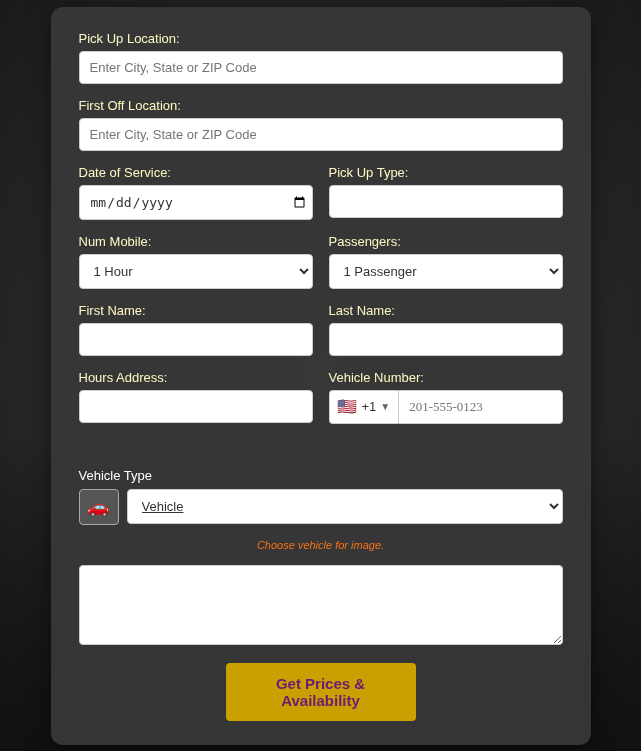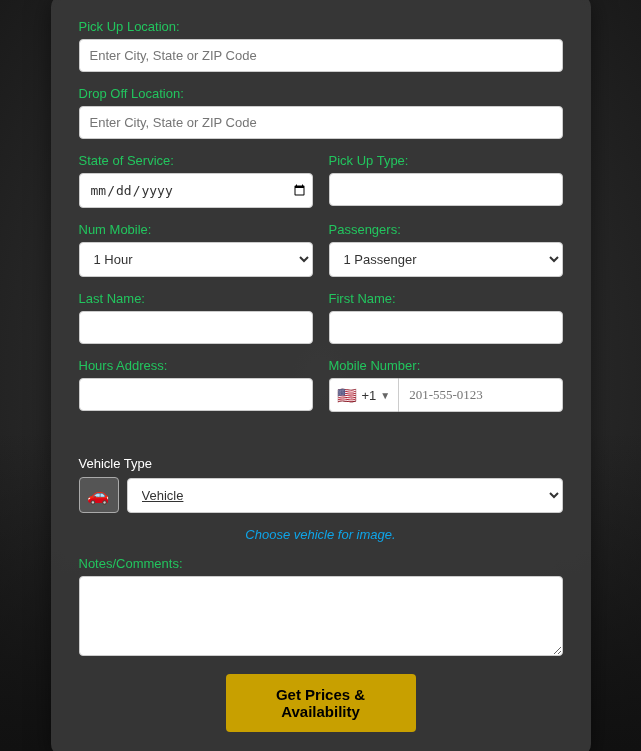--- a/index.html
+++ b/index.html
@@ -54,21 +54,21 @@
       display: flex;
       flex-direction: column;
       flex: 1;
     }
 
     .field-group.full {
       flex: 1 1 100%;
     }
 
     label {
-      color: #22c55e;
+      color: #fef9c3;
       font-size: 13px;
       margin-bottom: 5px;
       font-weight: normal;
     }
 
     input[type="text"],
     input[type="tel"],
     input[type="date"],
     input[type="time"],
     input[type="email"],
@@ -130,23 +130,23 @@
       flex-shrink: 0;
     }
 
     .vehicle-select-row select {
       flex: 1;
       text-decoration: underline;
     }
 
     .choose-vehicle-hint {
       text-align: center;
-      color: #0ea5e9;
+      color: #f97316;
       font-style: italic;
-      font-size: 13px;
+      font-size: 11px;
       margin-bottom: 14px;
     }
 
     .phone-input-row {
       display: flex;
       gap: 0;
     }
 
     .phone-prefix {
       display: flex;
@@ -177,21 +177,21 @@
       border-radius: 0 4px 4px 0 !important;
       border-left: 1px solid #ccc !important;
       font-family: Liberation Serif, serif;
     }
 
     .submit-btn {
       display: block;
       width: 190px;
       margin: 18px auto 0 auto;
       background: #c8a000;
-      color: #000000;
+      color: #701a75;
       font-size: 15px;
       font-weight: bold;
       border: none;
       border-radius: 4px;
       padding: 12px 16px;
       cursor: pointer;
       text-align: center;
     }
   </style>
 </head>
@@ -204,28 +204,28 @@
 
   <div class="field-row">
     <div class="field-group full">
       <label>Pick Up Location:</label>
       <input type="text" placeholder="Enter City, State or ZIP Code" style="">
     </div>
   </div>
 
   <div class="field-row">
     <div class="field-group full">
-      <label>Drop Off Location:</label>
+      <label>First Off Location:</label>
       <input type="text" placeholder="Enter City, State or ZIP Code" style="">
     </div>
   </div>
 
   <div class="field-row">
     <div class="field-group">
-      <label>State of Service:</label>
+      <label>Date of Service:</label>
       <input type="date" style="">
     </div>
     <div class="field-group">
       <label>Pick Up Type:</label>
       <input type="text" style="">
     </div>
   </div>
 
   <div class="field-row">
     <div class="field-group">
@@ -249,36 +249,36 @@
         <option>3 Passengers</option>
         <option>4 Passengers</option>
         <option>5 Passengers</option>
         <option>6 Passengers</option>
       </select>
     </div>
   </div>
 
   <div class="field-row">
     <div class="field-group">
+      <label>First Name:</label>
+      <input type="text" style="">
+    </div>
+    <div class="field-group">
       <label>Last Name:</label>
       <input type="text" style="">
     </div>
-    <div class="field-group">
-      <label>First Name:</label>
-      <input type="text" style="">
-    </div>
   </div>
 
   <div class="field-row">
     <div class="field-group">
       <label>Hours Address:</label>
       <input type="email" style="">
     </div>
     <div class="field-group">
-      <label>Mobile Number:</label>
+      <label>Vehicle Number:</label>
       <div class="phone-input-row">
         <div class="phone-prefix">
           <span class="flag">🇺🇸</span>
           <span>+1</span>
           <span class="caret">▼</span>
         </div>
         <input type="tel" class="phone-number-input" placeholder="201-555-0123" style="">
       </div>
     </div>
   </div>
@@ -295,20 +295,19 @@
         <option>Van</option>
         <option>Bus</option>
       </select>
     </div>
   </div>
 
   <div class="choose-vehicle-hint">Choose vehicle for image.</div>
 
   <div class="field-row">
     <div class="field-group full">
-      <label>Notes/Comments:</label>
       <textarea style=""></textarea>
     </div>
   </div>
 
   <button class="submit-btn">Get Prices &amp; Availability</button>
 
 </div>
 
 </body></html>

